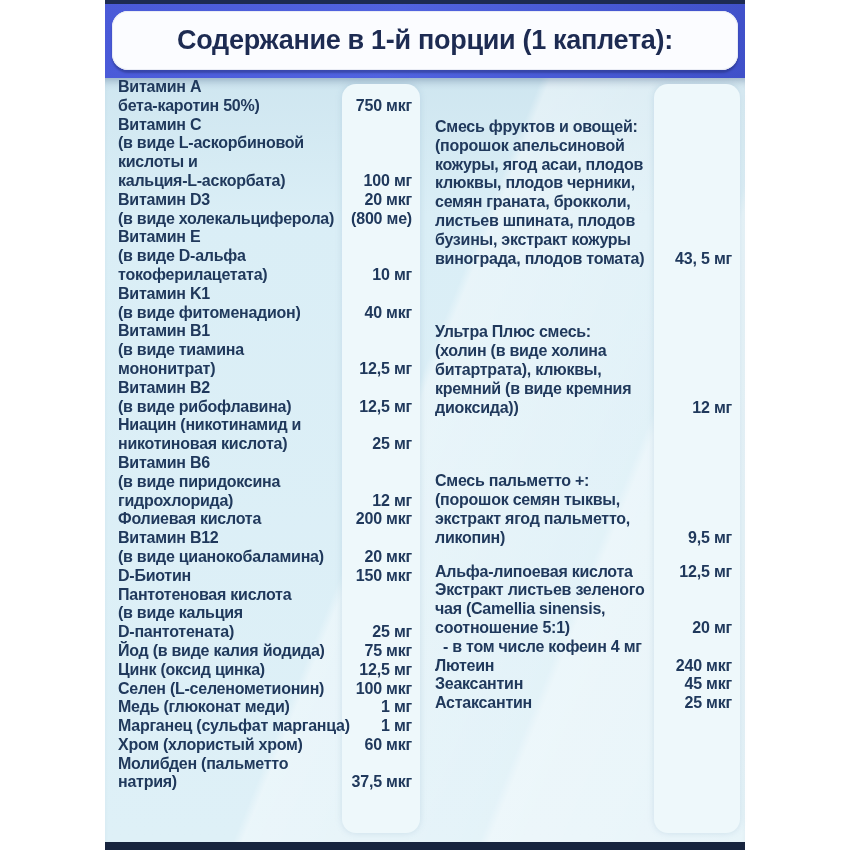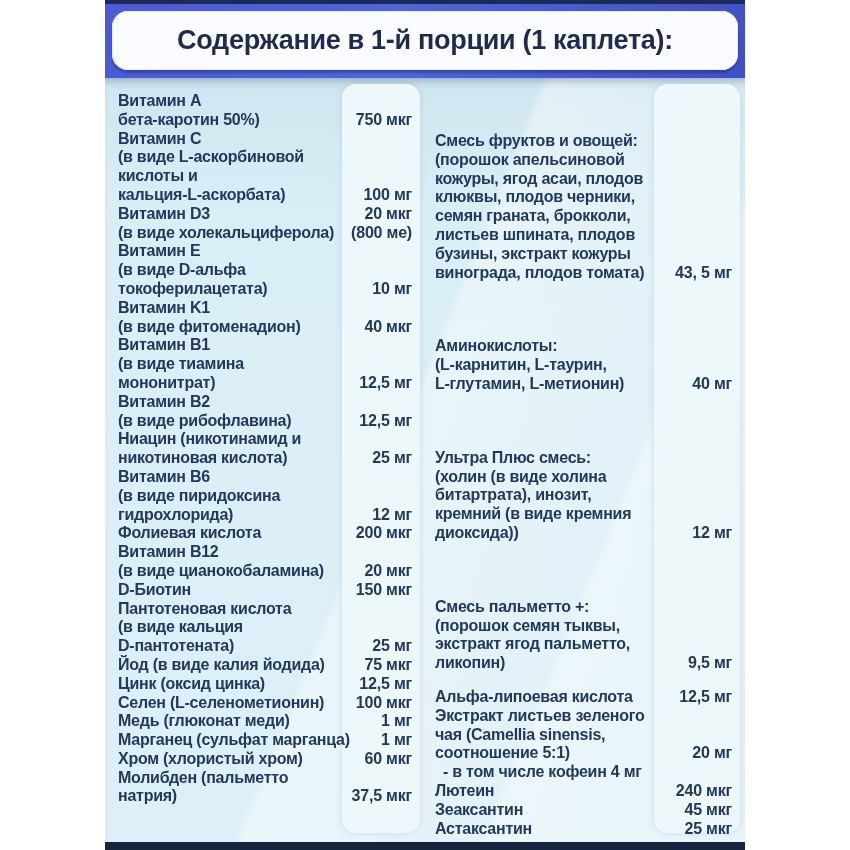--- a/index.html
+++ b/index.html
@@ -40,21 +40,21 @@
   .content{
     flex:1 1 auto;
     background:
       linear-gradient(112deg, rgba(255,255,255,0) 46%, rgba(255,255,255,.38) 47%, rgba(255,255,255,.18) 72%, rgba(255,255,255,.45) 73%, rgba(255,255,255,.30) 100%),
       linear-gradient(180deg, var(--content-top) 0%, var(--content-bg) 18%, #def0f7 100%);
     box-shadow:inset 0 9px 10px -7px rgba(55,85,125,.45);
     display:flex;
     padding:0 5px 0 13px;
     position:relative;
   }
-  .half{position:relative; padding-top:14px;}
+  .half{position:relative; }
   .half-left{width:302px; flex:0 0 302px;}
   .half-right{flex:1 1 auto; margin-left:15px;}
   .strip{
     position:absolute; top:6px; bottom:9px; right:0;
     background:var(--strip-bg);
     border-radius:14px;
     box-shadow:0 0 6px rgba(120,160,190,.25);
   }
   .half-left .strip{width:78px;}
   .half-right .strip{width:86px;}
@@ -248,31 +248,23 @@
               <div class="line">клюквы, плодов черники,</div>
               <div class="line">семян граната, брокколи,</div>
               <div class="line">листьев шпината, плодов</div>
               <div class="line">бузины, экстракт кожуры</div>
               <div class="line">винограда, плодов томата)</div>
             </div>
             <div class="amt">43, 5 мг</div>
           </div>
           <div class="entry gap">
             <div class="name">
-              <div class="line head">Аминокислоты:</div>
-              <div class="line">(L-карнитин, L-таурин,</div>
-              <div class="line">L-глутамин, L-метионин)</div>
-            </div>
-            <div class="amt">40 мг</div>
-          </div>
-          <div class="entry gap">
-            <div class="name">
               <div class="line head">Ультра Плюс смесь:</div>
               <div class="line">(холин (в виде холина</div>
-              <div class="line">битартрата), инозит,</div>
+              <div class="line">битартрата), клюквы,</div>
               <div class="line">кремний (в виде кремния</div>
               <div class="line">диоксида))</div>
             </div>
             <div class="amt">12 мг</div>
           </div>
           <div class="entry gap">
             <div class="name">
               <div class="line head">Смесь пальметто +:</div>
               <div class="line">(порошок семян тыквы,</div>
               <div class="line">экстракт ягод пальметто,</div>

